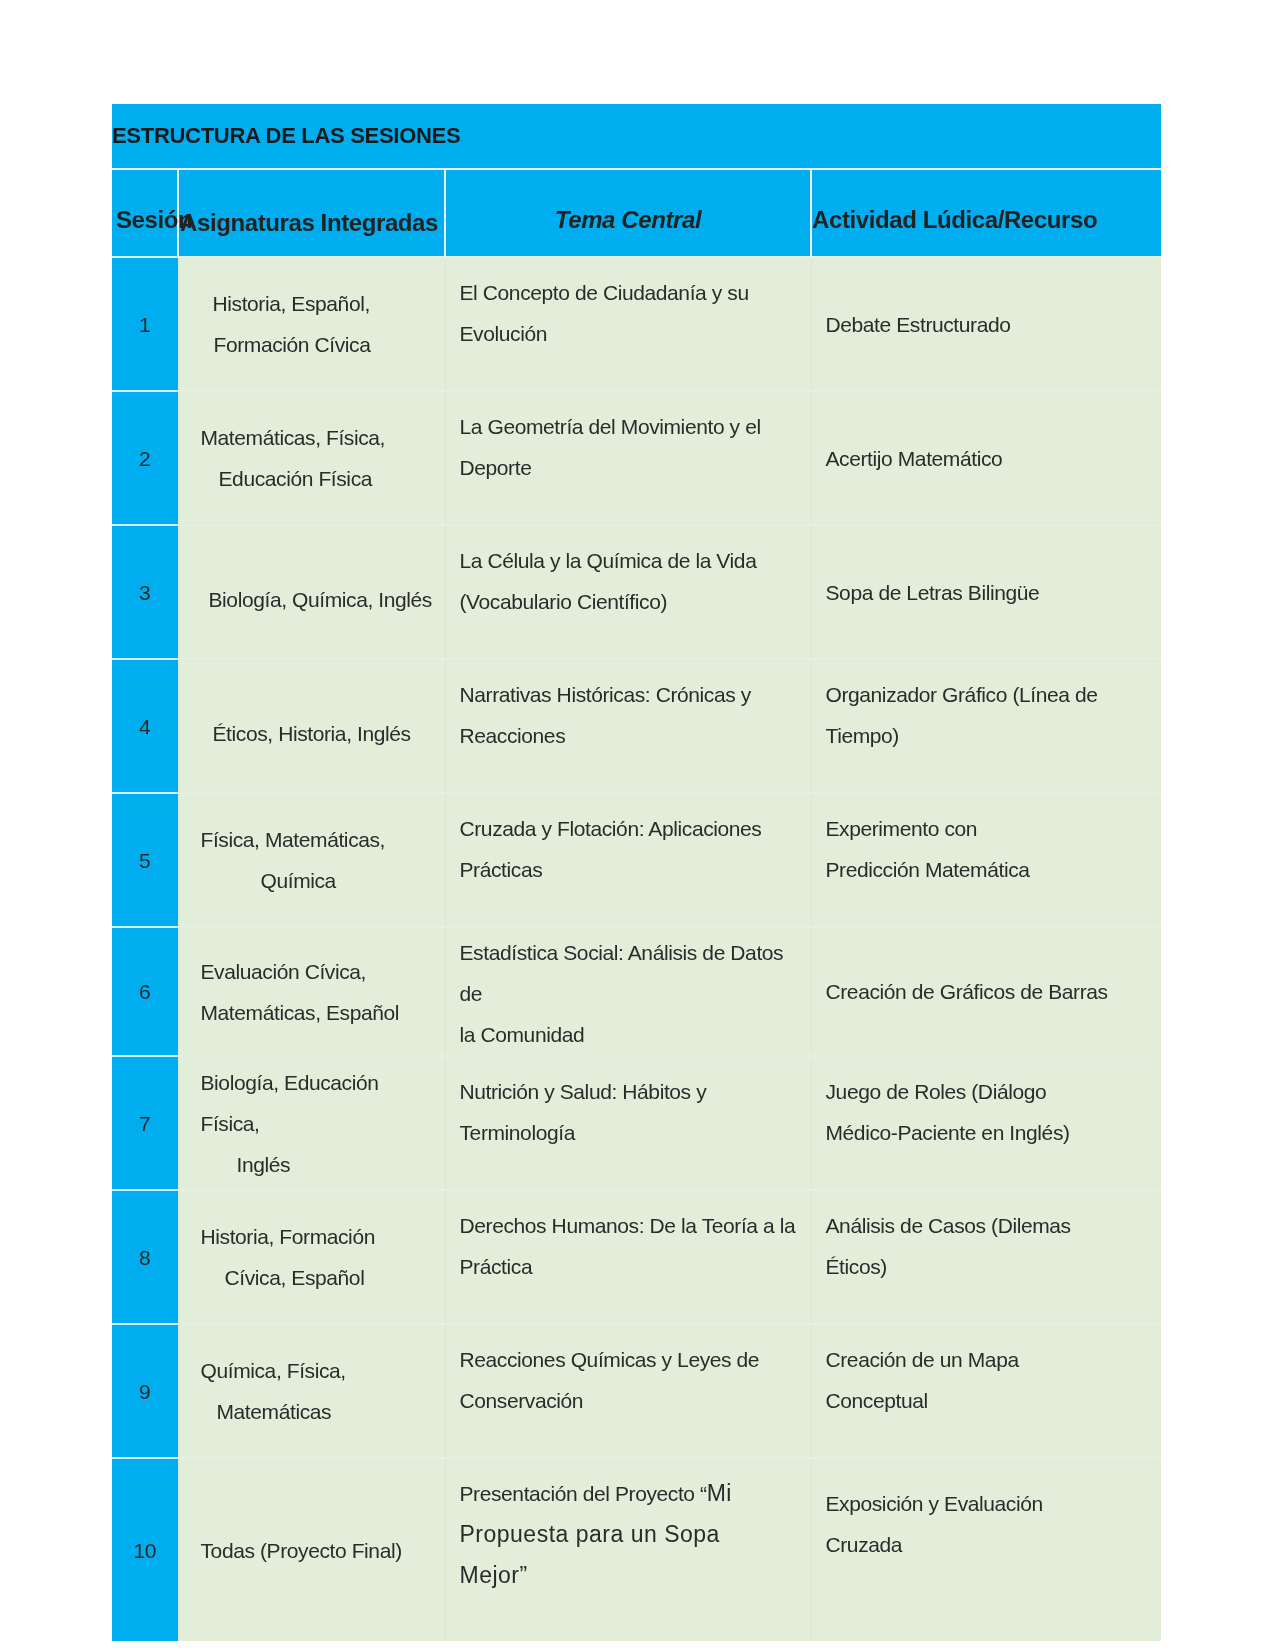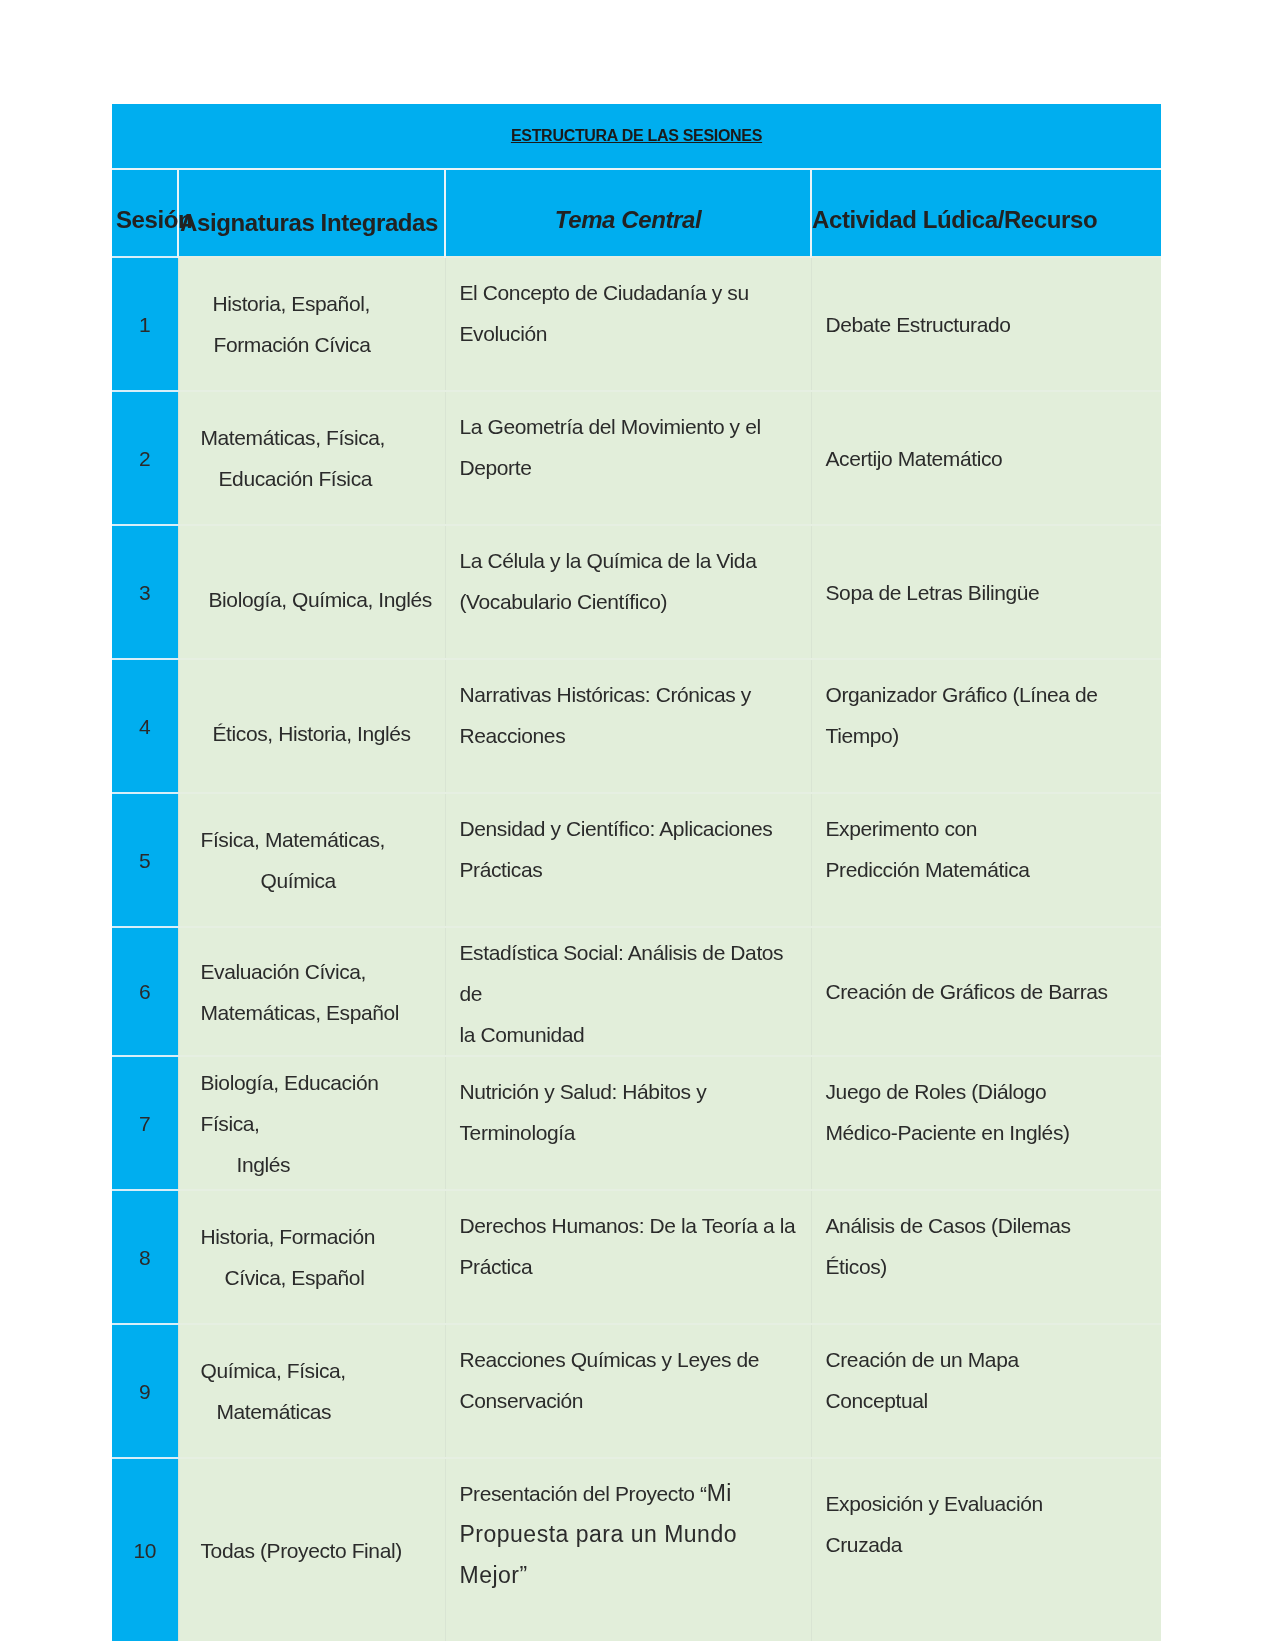--- a/index.html
+++ b/index.html
@@ -3,23 +3,23 @@
   <meta charset="utf-8">
   <style>
     html, body { margin: 0; padding: 0; background: #ffffff; }
     body { width: 1275px; height: 1650px; position: relative; font-family: "Liberation Sans", sans-serif; color: #2b2b2b; }
     .table {
       position: absolute; left: 112px; top: 104px; width: 1049px;
       border-collapse: collapse; table-layout: fixed;
     }
     .table td, .table th { padding: 0; vertical-align: middle; }
     .title-cell {
-      background: #00aeef; height: 64px; text-align: center;
-      font-weight: bold; font-size: 16px; color: #1a1a1a;
-      border-bottom: 2px solid #e8f4f8; letter-spacing: -0.3px; text-decoration: underline;
+      background: #00aeef; height: 64px; 
+      font-weight: bold; font-size: 22px; color: #1a1a1a;
+      border-bottom: 2px solid #e8f4f8; letter-spacing: -0.3px;
     }
     .hdr {
       background: #00aeef; height: 66px; font-weight: bold; font-size: 24px; color: #222;
       border-left: 2px solid #e8f4f8; letter-spacing: -0.4px;
     }
     .hdr:first-child { border-left: none; }
     .hdr-session { text-align: left; vertical-align: top; padding-top: 14px !important; padding-left: 4px !important; }
     .hdr-subjects { text-align: right; vertical-align: middle; padding-right: 6px !important; padding-top: 20px !important; }
     .hdr-topic { text-align: center; vertical-align: top; padding-top: 14px !important; font-style: italic; }
     .hdr-activity { text-align: left; vertical-align: top; padding-top: 14px !important; }
@@ -115,21 +115,21 @@
     </td>
   </tr>
 
   <tr class="row">
     <td class="num">5</td>
     <td class="cell subj">
       <div>Física, Matemáticas,</div>
       <div style="padding-left:60px">Química</div>
     </td>
     <td class="cell topic" style="vertical-align:top;padding-top:14px">
-      <div>Densidad y Científico: Aplicaciones</div>
+      <div>Cruzada y Flotación: Aplicaciones</div>
       <div>Prácticas</div>
     </td>
     <td class="cell act" style="vertical-align:top;padding-top:14px">
       <div>Experimento con</div>
       <div>Predicción Matemática</div>
     </td>
   </tr>
 
   <tr class="row">
     <td class="num">6</td>
@@ -194,21 +194,21 @@
     </td>
   </tr>
 
   <tr class="row last">
     <td class="num">10</td>
     <td class="cell subj" style="padding-left:42px">
       <div>Todas (Proyecto Final)</div>
     </td>
     <td class="cell topic" style="vertical-align:top;padding-top:14px">
       <div><span>Presentación del Proyecto “</span><span class="big">Mi</span></div>
-      <div class="big">Propuesta para un Mundo</div>
+      <div class="big">Propuesta para un Sopa</div>
       <div class="big">Mejor”</div>
     </td>
     <td class="cell act" style="vertical-align:top;padding-top:24px">
       <div>Exposición y Evaluación</div>
       <div>Cruzada</div>
     </td>
   </tr>
 </tbody>
   </table>
 

